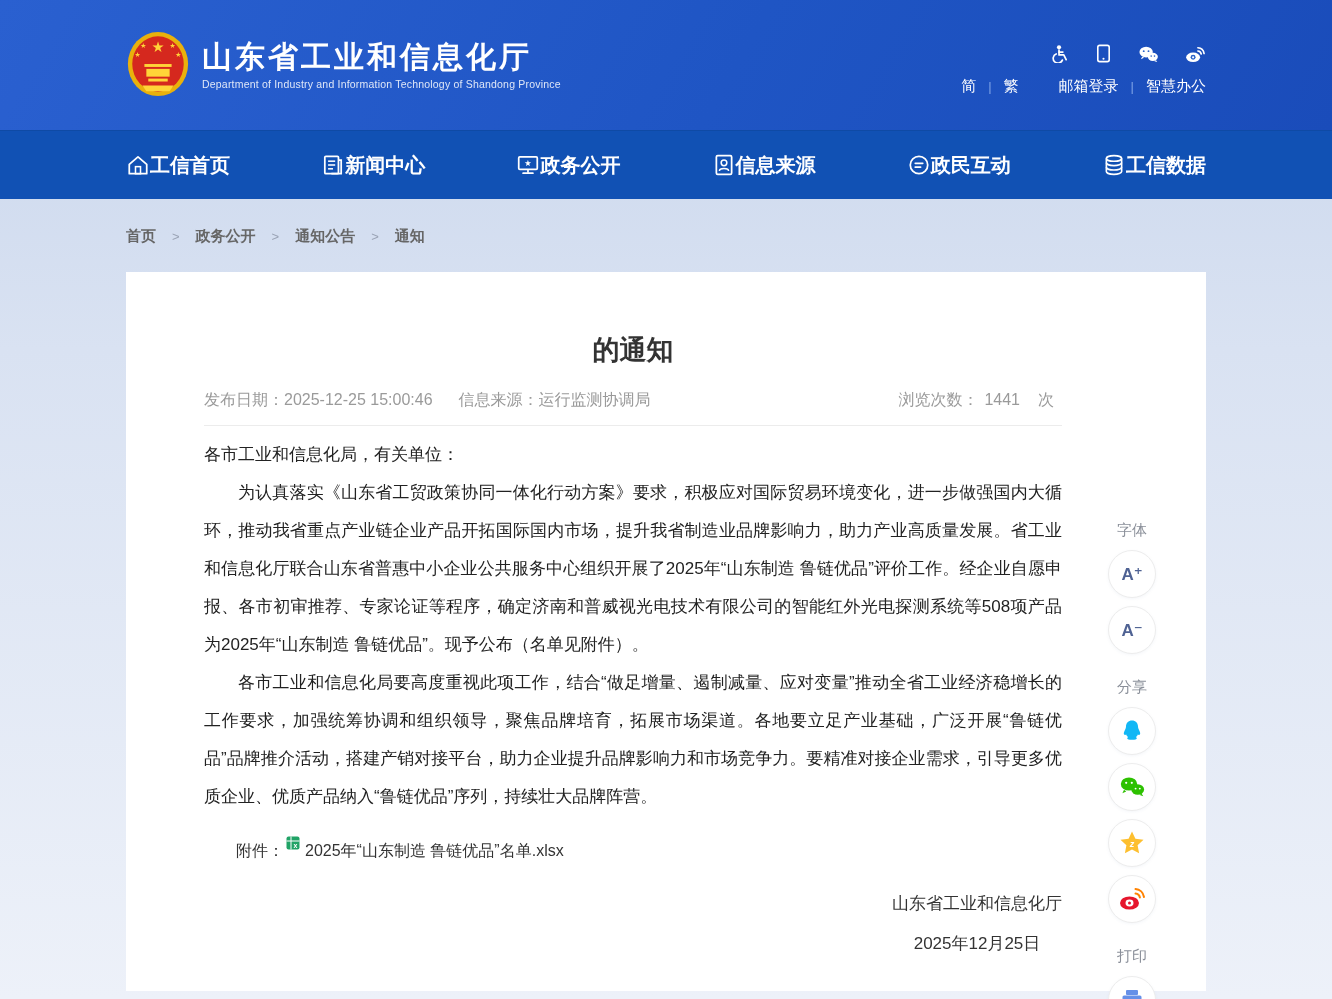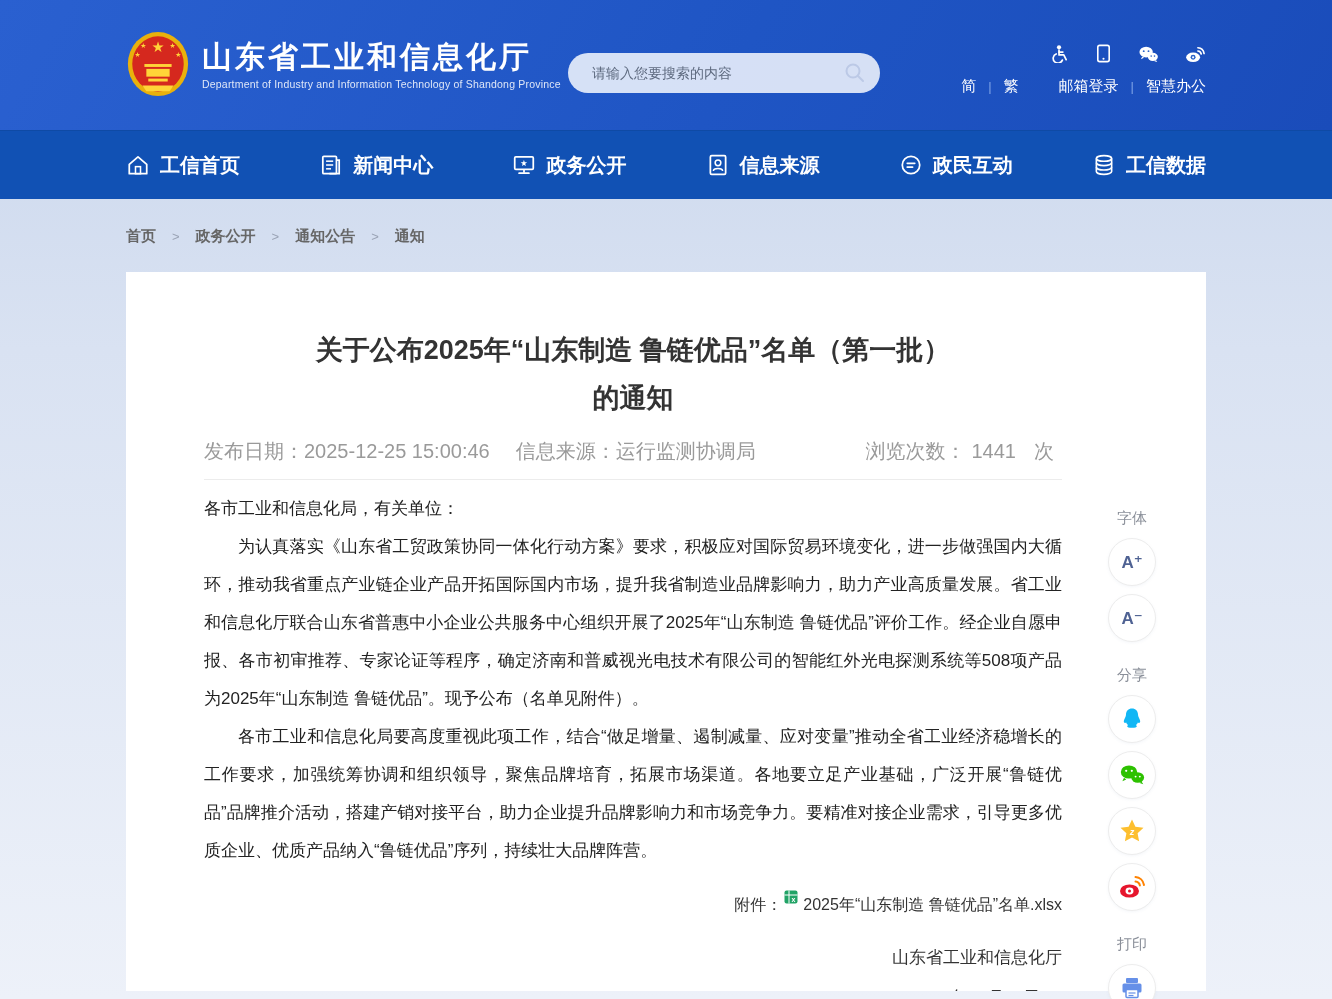--- a/index.html
+++ b/index.html
@@ -26,49 +26,49 @@
   .hdr-icons{display:flex;justify-content:flex-end;gap:26px;align-items:center;}
   .hdr-icons svg{display:block;}
   .hdr-links{margin-top:14px;font-size:15px;color:#fff;display:flex;justify-content:flex-end;align-items:center;gap:12px;}
   .hdr-links a{color:#fff;text-decoration:none;}
   .hdr-sep{color:#7ea2e6;font-size:13px;}
   .hdr-gap{width:16px;}
 
   
   .nav{height:68px;background:#1151b4;border-top:1px solid rgba(0,0,0,.08);}
   .nav .shell{display:flex;justify-content:space-between;align-items:center;height:68px;}
-  .nav-item{display:flex;align-items:center;gap:10px;color:#fff;font-size:20px;font-weight:600;cursor:pointer;white-space:nowrap;}
+  .nav-item{display:flex;align-items:center;color:#fff;font-size:20px;font-weight:600;cursor:pointer;white-space:nowrap;}
   .nav-item svg{display:block;}
 
   
   .breadcrumb{margin-top:28px;font-size:15px;color:#666;display:flex;align-items:center;}
   .breadcrumb .crumb{cursor:pointer;font-weight:bold;}
   .breadcrumb .bc-sep{margin:0 16px;color:#9aa3b5;font-size:13px;}
 
   
   .card{margin-top:26px;background:#fff;height:719px;overflow:hidden;position:relative;}
   .article{padding:0 144px 0 78px;}
   .article-title{margin-top:54px;text-align:center;font-size:27px;font-weight:bold;color:#333;line-height:48px;}
-  .meta{margin-top:16px;display:flex;align-items:center;font-size:20px;color:#9a9a9a;}
+  .meta{margin-top:16px;display:flex;align-items:center;font-size:16px;color:#9a9a9a;}
   .meta .m-item{margin-right:26px;}
   .meta .m-views{margin-left:auto;margin-right:8px;}
   .meta .m-num{margin:0 18px 9px 6px;}
   .divider{margin-top:14px;border-bottom:1px solid #ececec;}
   .body-text{margin-top:10px;font-size:17px;color:#222;line-height:38px;text-align:justify;}
   .body-text p{margin:0;}
   .body-text p.indent{text-indent:2em;}
-  .attachment{margin-top:20px;font-size:16px;color:#333;text-indent:2em;text-align:right;}
+  .attachment{margin-top:20px;font-size:16px;color:#333;text-indent:2em;}
   .attach-icon{display:inline-block;vertical-align:6px;margin:0 5px 0 2px;cursor:pointer;}
   .attach-link{color:#333;text-decoration:none;cursor:pointer;}
   .signature{margin-top:22px;text-align:right;}
   .sig-block{display:inline-block;text-align:center;font-size:17px;color:#333;line-height:40px;}
 
   
   .tools{position:absolute;top:505px;left:1102px;width:60px;text-align:center;}
-  .tool-label{font-size:15px;color:#8a8f99;margin-top:4px;}
+  .tool-label{font-size:15px;color:#8a8f99;margin-top:16px;}
   .tool-label.mt{margin-top:24px;}
   .tool-circle{width:46px;height:46px;border-radius:50%;background:#fff;border:1px solid #ededed;
      margin:10px auto 0;display:flex;align-items:center;justify-content:center;cursor:pointer;
      box-shadow:0 1px 3px rgba(120,140,180,.08);}
   .font-btn{font-size:17px;font-weight:bold;color:#4f6293;letter-spacing:0;}
   .circle-gap{margin-top:8px;}
 
   a{cursor:pointer;}
 </style>
 </head>
@@ -91,27 +91,20 @@
           <rect x="20" y="39" width="24" height="8" fill="#ffd438"></rect>
           <rect x="22" y="49" width="20" height="3" fill="#ffd438"></rect>
           <path d="M16 56 h32 l-4 6 h-24 z" fill="#ffd438"></path>
         </svg>
         <div class="logo-text">
           <div class="site-title">山东省工业和信息化厅</div>
           <div class="site-subtitle">Department of Industry and Information Technology of Shandong Province</div>
         </div>
       </div>
 
-      <div class="search-wrap">
-        <input class="search-input" type="text" placeholder="请输入您要搜索的内容" style="">
-        <svg class="search-btn" viewBox="0 0 22 22">
-          <circle cx="9" cy="9" r="6.5" fill="none" stroke="#bcc9e6" stroke-width="2"></circle>
-          <line x1="14" y1="14" x2="19" y2="19" stroke="#bcc9e6" stroke-width="2" stroke-linecap="round"></line>
-        </svg>
-      </div>
 
       <div class="hdr-right">
         <div class="hdr-icons">
           <svg width="19" height="19" viewBox="0 0 20 20">
             <circle cx="9.5" cy="3.5" r="2.2" fill="#fff"></circle>
             <path d="M9.5 6.5 v5 h5 l2.5 5" fill="none" stroke="#fff" stroke-width="1.8" stroke-linecap="round" stroke-linejoin="round"></path>
             <path d="M9.5 8.5 h4" stroke="#fff" stroke-width="1.8" stroke-linecap="round"></path>
             <path d="M6.5 10.5 a5 5 0 1 0 6.5 6.5" fill="none" stroke="#fff" stroke-width="1.8" stroke-linecap="round"></path>
           </svg>
           <svg width="17" height="19" viewBox="0 0 16 20">
@@ -214,21 +207,20 @@
       <span class="crumb">通知公告</span>
       <span class="bc-sep">&gt;</span>
       <span class="crumb">通知</span>
     </div>
   </div>
 
   <div class="shell">
     <div class="card">
       <div class="article">
         <div class="article-title">
-          <div>关于公布2025年“山东制造 鲁链优品”名单（第一批）</div>
           <div>的通知</div>
         </div>
 
         <div class="meta">
           <span class="m-item">
             <span>发布日期：</span><span>2025-12-25 15:00:46</span>
           </span>
           <span class="m-item">
             <span>信息来源：</span><span>运行监测协调局</span>
           </span>

